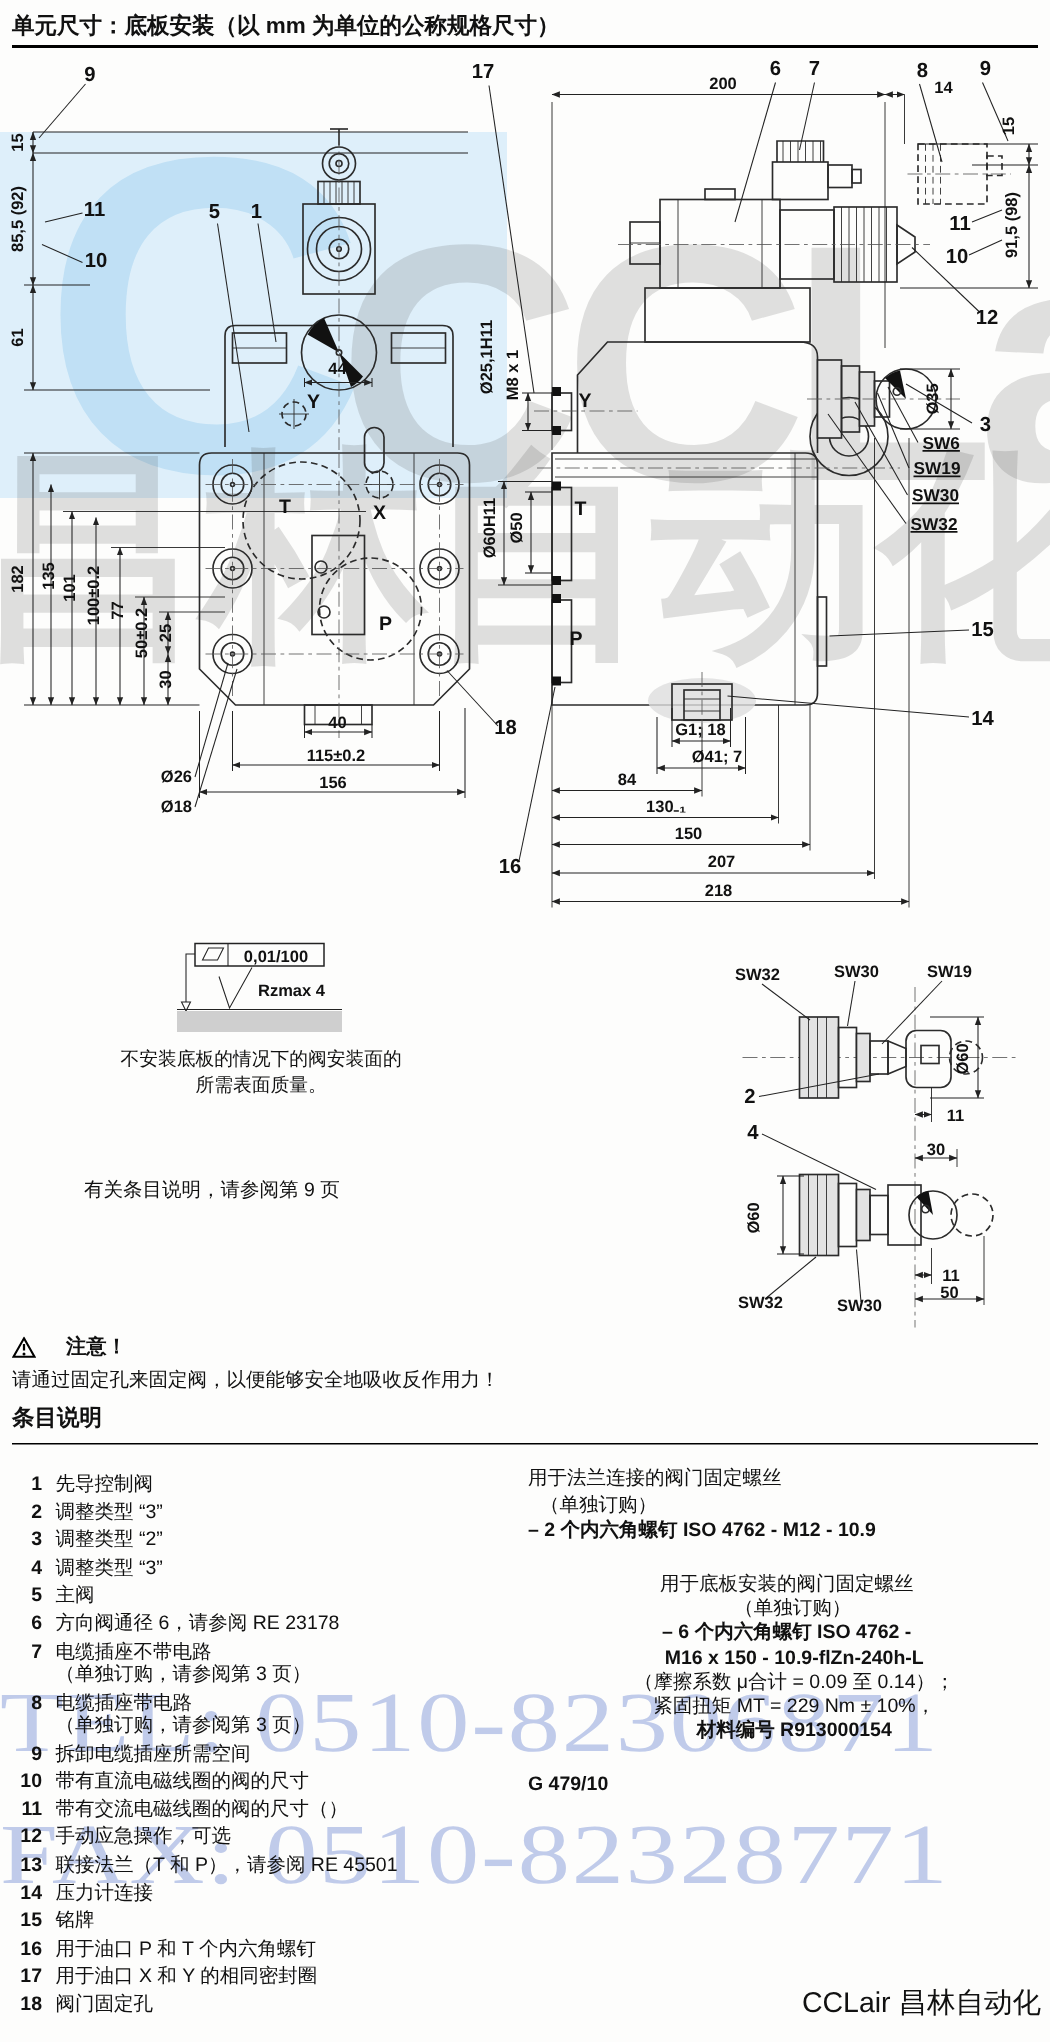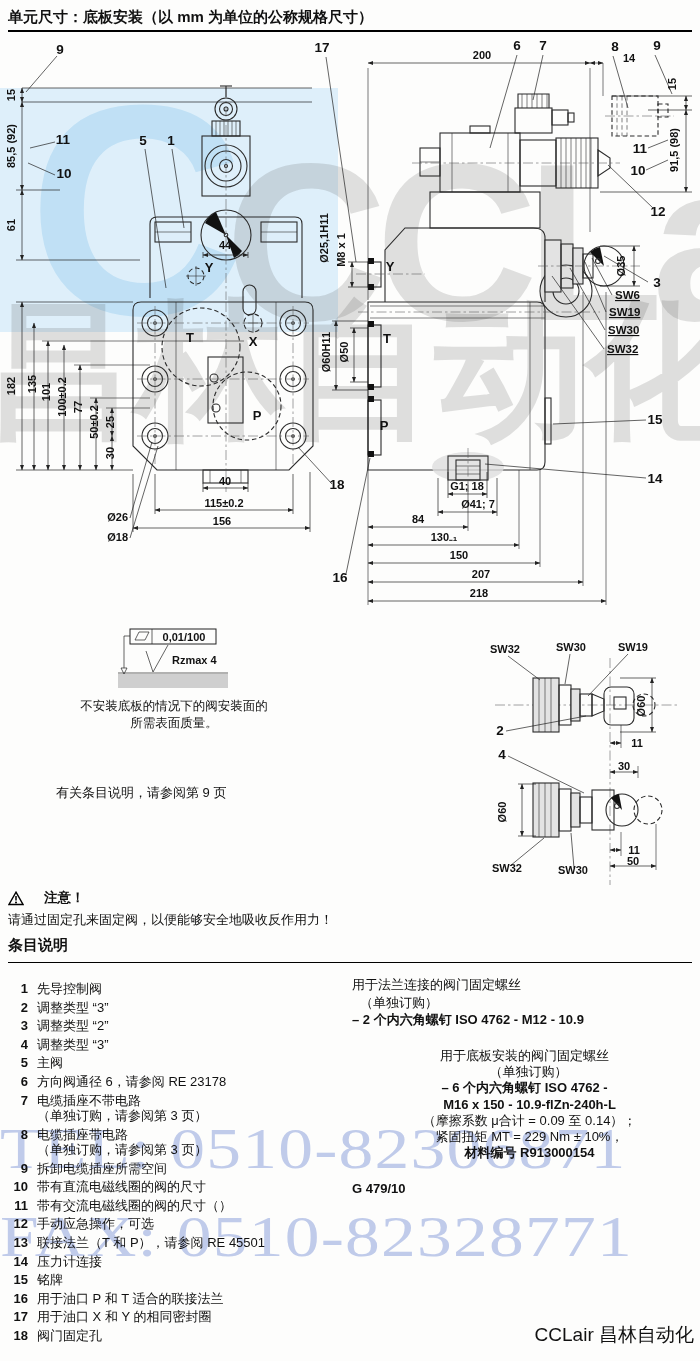--- a/index.html
+++ b/index.html
@@ -509,21 +509,21 @@
     <div class="item">
       <div class="num">14</div>
       <div>压力计连接</div>
     </div>
     <div class="item">
       <div class="num">15</div>
       <div>铭牌</div>
     </div>
     <div class="item">
       <div class="num">16</div>
-      <div>用于油口 P 和 T 适合的联接法兰</div>
+      <div>用于油口 P 和 T 个内六角螺钉</div>
     </div>
     <div class="item">
       <div class="num">17</div>
       <div>用于油口 X 和 Y 的相同密封圈</div>
     </div>
     <div class="item">
       <div class="num">18</div>
       <div>阀门固定孔</div>
     </div>
   </div>

